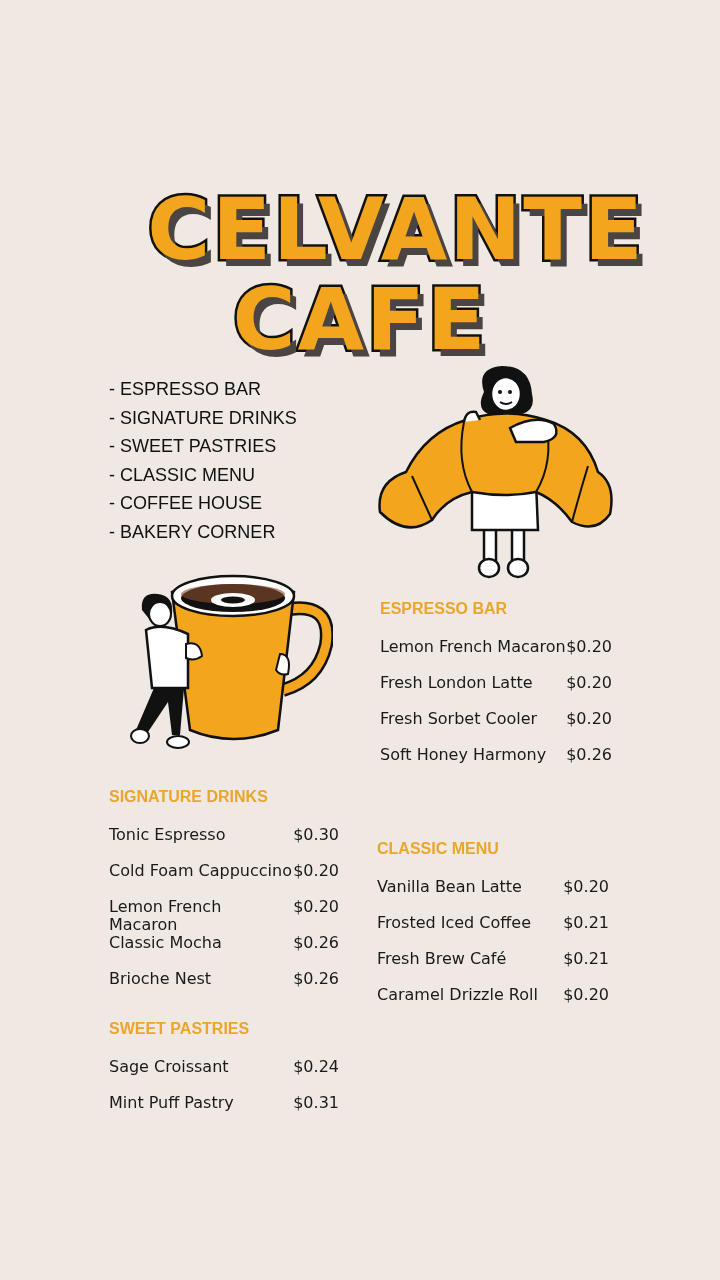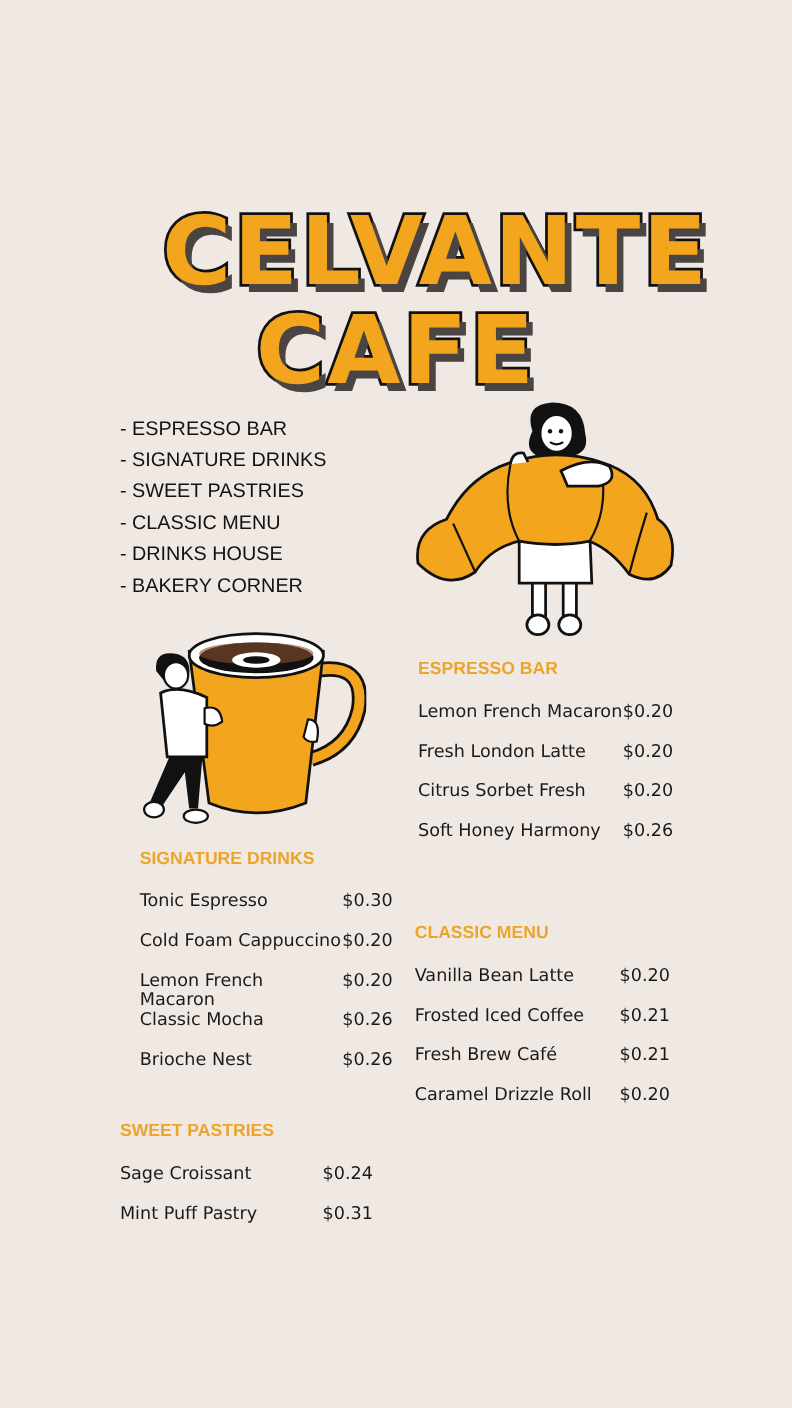--- a/index.html
+++ b/index.html
@@ -19,21 +19,21 @@
 <body>
 
 <div class="title t1">CELVANTE</div>
 <div class="title t2">CAFE</div>
 
 <ul class="toc">
   <li>- ESPRESSO BAR</li>
   <li>- SIGNATURE DRINKS</li>
   <li>- SWEET PASTRIES</li>
   <li>- CLASSIC MENU</li>
-  <li>- DRINKS HOUSE</li>
+  <li>- COFFEE HOUSE</li>
   <li>- BAKERY CORNER</li>
 </ul>
 
 <div class="illus" style="left:376px;top:362px;width:240px;height:222px;">
 <svg width="240" height="222" viewBox="0 0 240 222">
 
   <rect x="108" y="160" width="12" height="40" fill="#fff" stroke="#111" stroke-width="2.5"></rect>
   <rect x="136" y="160" width="12" height="40" fill="#fff" stroke="#111" stroke-width="2.5"></rect>
   <ellipse cx="113" cy="206" rx="10" ry="9" fill="#fff" stroke="#111" stroke-width="2.5"></ellipse>
   <ellipse cx="142" cy="206" rx="10" ry="9" fill="#fff" stroke="#111" stroke-width="2.5"></ellipse>
@@ -85,30 +85,30 @@
   <div class="sec-title">ESPRESSO BAR</div>
   <div class="row">
       <span>Lemon French Macaron</span>
       <span class="price">$0.20</span>
     </div>
   <div class="row">
       <span>Fresh London Latte</span>
       <span class="price">$0.20</span>
     </div>
   <div class="row">
-      <span>Citrus Sorbet Fresh</span>
+      <span>Fresh Sorbet Cooler</span>
       <span class="price">$0.20</span>
     </div>
   <div class="row">
       <span>Soft Honey Harmony</span>
       <span class="price">$0.26</span>
     </div>
 </div>
 
-<div class="section" style="left:109px;top:770px;width:230px;margin-left:18px;">
+<div class="section" style="left:109px;top:786px;width:230px;">
   <div class="sec-title">SIGNATURE DRINKS</div>
   <div class="row">
       <span>Tonic Espresso</span>
       <span class="price">$0.30</span>
     </div>
   <div class="row">
       <span>Cold Foam Cappuccino</span>
       <span class="price">$0.20</span>
     </div>
   <div class="row">

